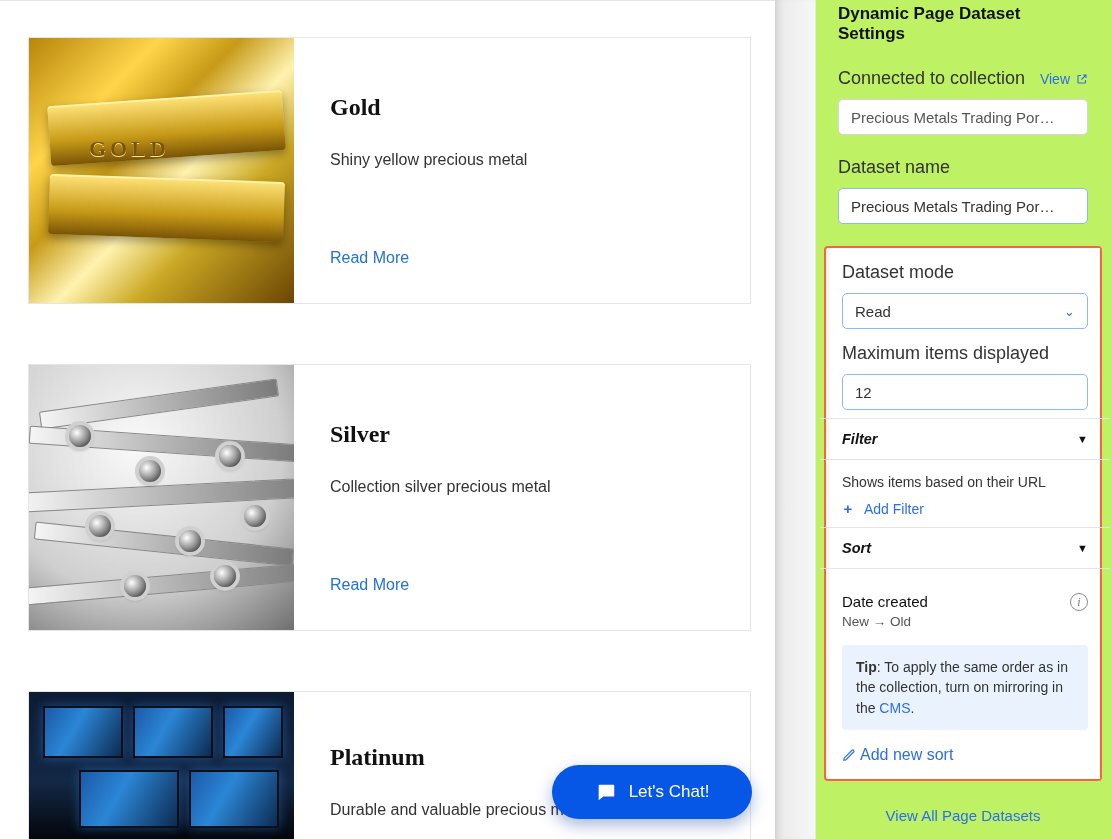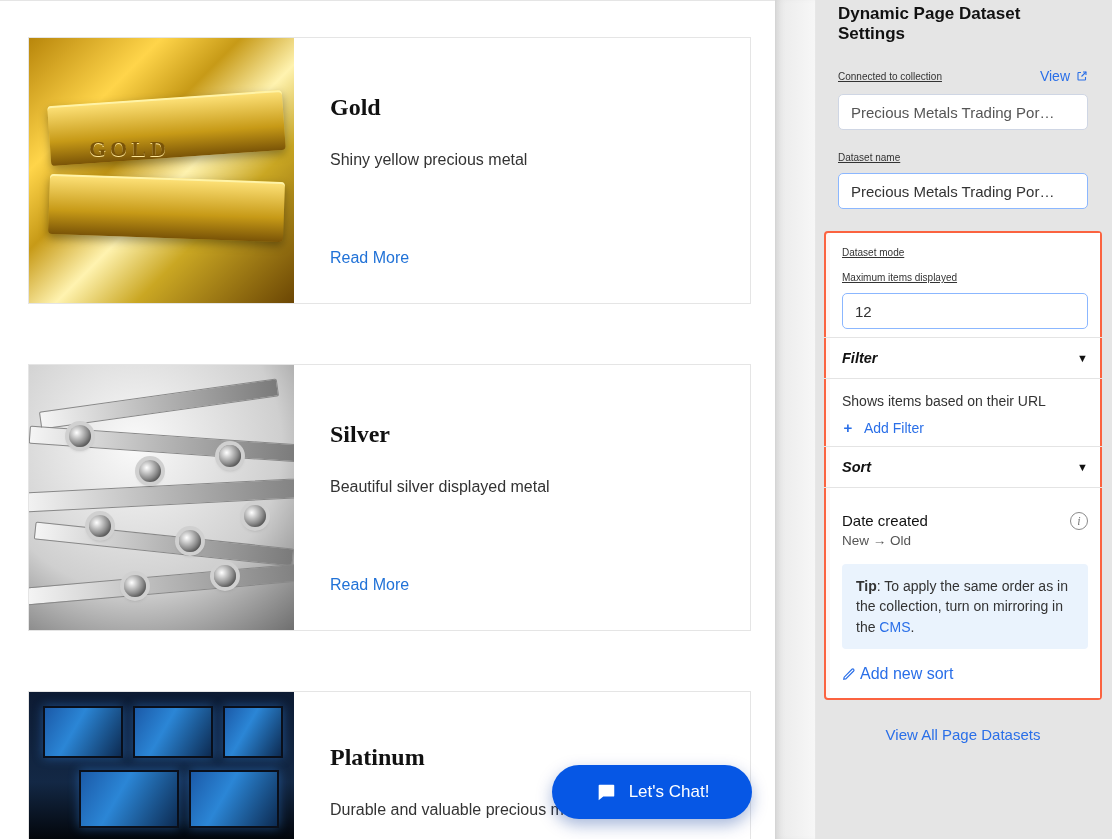--- a/index.html
+++ b/index.html
@@ -107,35 +107,35 @@
     flex: 0 0 40px;
     height: 100%;
     border-left: 1px solid #d5d5d5;
     background: linear-gradient(90deg,#eaeaea,#f7f7f7);
     box-shadow: inset 6px 0 10px -6px rgba(0,0,0,.15);
   }
 
   .panel {
     flex: 1;
     height: 100%;
-    background: #e5e5e5;
+    background: #bef264;
     padding: 2px 24px 10px 22px;
     overflow: hidden;
     position: relative;
     border-left: 1px solid #e7e7e7;
   }
   .panel-title {
     font-size: 17px;
     font-weight: 700;
     color: #111;
     margin-bottom: 24px;
     margin-top: 2px;
   }
   .row-between { display:flex; justify-content:space-between; align-items:center; }
-  .label { font-size: 10px; color: #333; margin-bottom: 10px; display:block;text-decoration:underline; }
+  .label { font-size: 18px; color: #333; margin-bottom: 10px; display:block; }
   .open-link { color:#2a6fe8; font-size:14px; display:inline-flex; align-items:center; gap:6px; cursor:pointer;}
   .open-link svg { width:12px; height:12px; }
   .field-readonly, .field-input, .select {
     width:100%; height:36px; border:1px solid #cfd6e4; border-radius:5px;
     padding: 0 12px; font-size:15px; color:#333; background:#fff;
     display:flex; align-items:center;
   }
   .field-readonly { color:#555; background:#fff; }
   .field-input { border-color:#8bb7ff; }
   .group { margin-bottom: 22px; }
@@ -229,21 +229,21 @@
           <div class="hole" style="top:95px;left:110px;"></div>
           <div class="hole" style="top:80px;left:190px;"></div>
           <div class="hole" style="top:150px;left:60px;"></div>
           <div class="hole" style="top:165px;left:150px;"></div>
           <div class="hole" style="top:140px;left:215px;"></div>
           <div class="hole" style="top:210px;left:95px;"></div>
           <div class="hole" style="top:200px;left:185px;"></div>
         </div>
         <div class="card-body">
           <div class="card-title">Silver</div>
-          <div class="card-desc">Beautiful silver displayed metal</div>
+          <div class="card-desc">Collection silver precious metal</div>
           <div class="card-read">Read More</div>
         </div>
       </div>
 
       <div class="card" style="margin-bottom:0;">
         <div class="card-image img-platinum" style="height:150px;">
           <div class="screen" style="top:14px;left:14px;width:80px;height:52px;"></div>
           <div class="screen" style="top:14px;left:104px;width:80px;height:52px;"></div>
           <div class="screen" style="top:14px;left:194px;width:60px;height:52px;"></div>
           <div class="screen" style="top:78px;left:50px;width:100px;height:58px;"></div>
@@ -280,20 +280,24 @@
 
     <div class="group">
       <span class="label">Dataset name</span>
       <div class="field-input">Precious Metals Trading Por…</div>
     </div>
 
     <div class="highlight-box">
      <div class="inner-bg">
       <div class="group" style="margin-bottom:14px;">
         <span class="label">Dataset mode</span>
+        <div class="select">
+          <span>Read</span>
+          <span class="chevron">⌄</span>
+        </div>
       </div>
 
       <div class="group" style="margin-bottom:8px;">
         <span class="label">Maximum items displayed</span>
         <div class="field-input">12</div>
       </div>
 
       <div class="section-head">
         <span>Filter</span>
         <span class="tiny-caret">▼</span>

